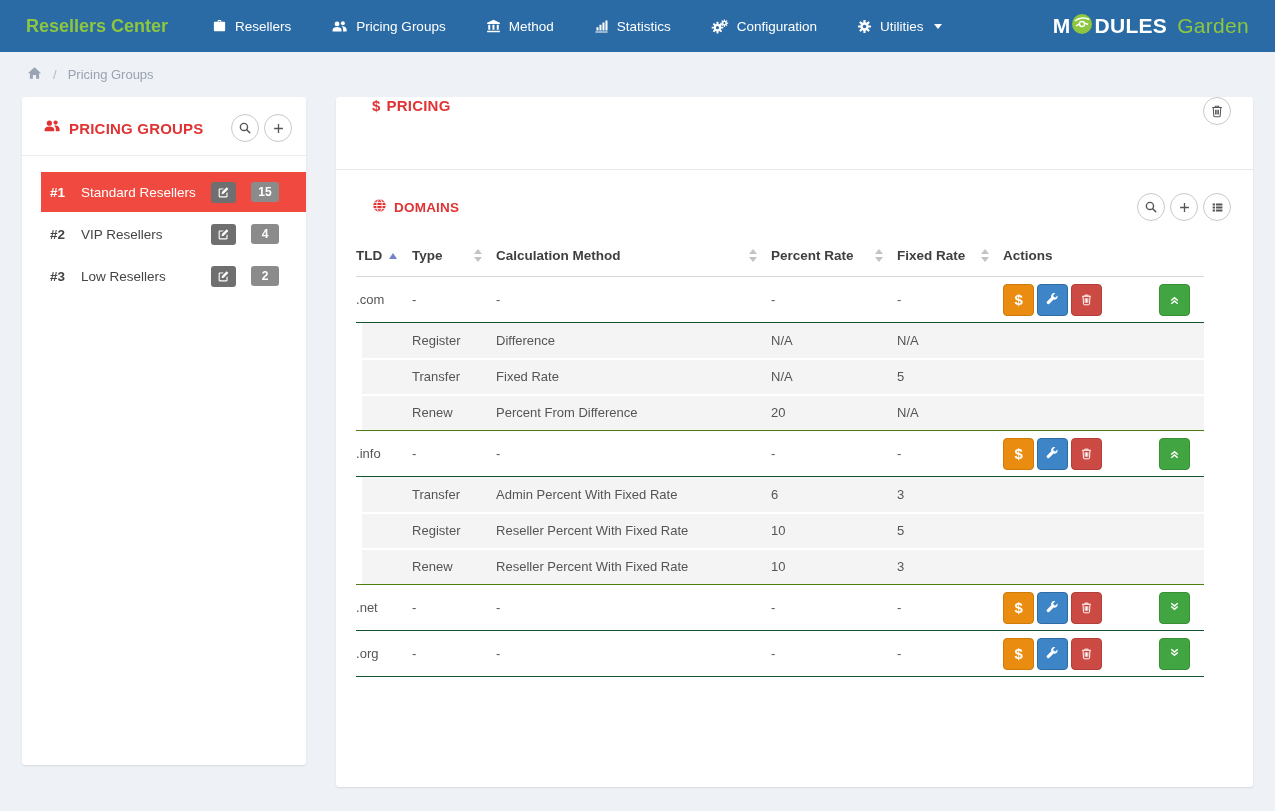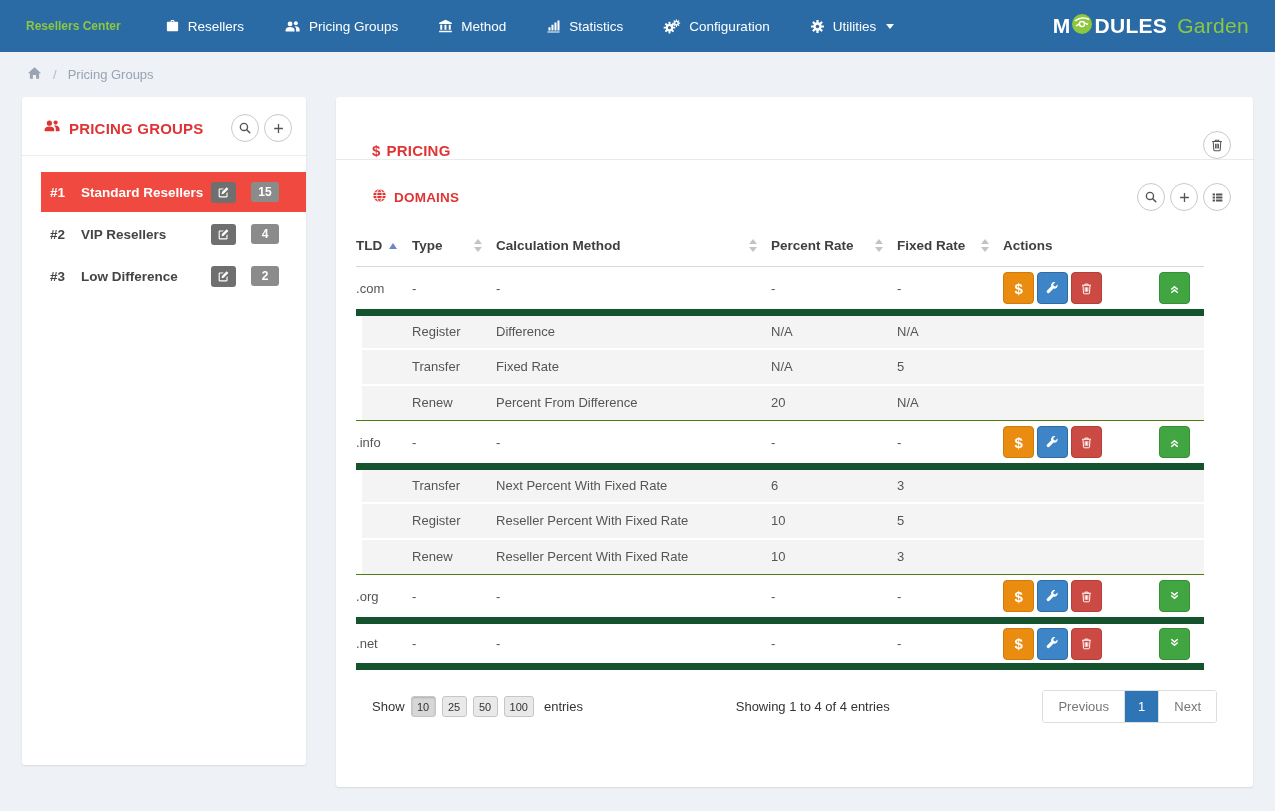--- a/index.html
+++ b/index.html
@@ -1,21 +1,21 @@
 <!DOCTYPE html>
 <html><head>
 <meta charset="utf-8">
 <style>
   * { margin:0; padding:0; box-sizing:border-box; }
   body { font-family:"Liberation Sans", sans-serif; background:#eef1f6; }
   .page { width:1275px; height:811px; background:#eef1f6; overflow:hidden; }
 
   
   .navbar { height:52px; background:#2a6ba5; display:flex; align-items:center; padding:0 26px; }
-  .brand { color:#8dc63f; font-size:12px; font-weight:bold; margin-right:44px; cursor:pointer; white-space:nowrap; }
+  .brand { color:#8dc63f; font-size:18px; font-weight:bold; margin-right:44px; cursor:pointer; white-space:nowrap; }
   .nav-items { display:flex; gap:40px; flex:1; align-items:flex-end; }
   .nav-item { color:#fff; font-size:13.5px; display:flex; align-items:center; gap:8px; cursor:pointer; white-space:nowrap; }
   .nav-item svg { display:block; }
   .caret-down { width:0; height:0; border-left:4px solid transparent; border-right:4px solid transparent; border-top:5px solid #fff; margin-left:2px; }
   .logo { color:#fff; font-size:21px; font-weight:bold; display:flex; align-items:center; letter-spacing:.3px; }
   .logo .garden { color:#8dc63f; font-weight:normal; margin-left:10px; }
   .logo .globe { margin:0 1px; }
 
   
   .breadcrumb { height:45px; display:flex; align-items:center; gap:11px; padding:0 27px; color:#99a3b1; font-size:13px; }
@@ -28,45 +28,45 @@
   
   .sidebar { width:285px; min-height:668px; }
   .sidebar-header { display:flex; align-items:center; padding:17px 14px 13px 21px; }
   .sidebar-title { color:#e03434; font-weight:bold; font-size:15px; margin-left:8px; flex:1; letter-spacing:.2px; }
   .circle-btn { width:28px; height:28px; border-radius:50%; border:1px solid #c9c9c9; background:#fff; display:flex; align-items:center; justify-content:center; color:#555; margin-left:5px; cursor:pointer; }
   .sidebar-divider { border-bottom:1px solid #ececec; }
   .group-list { padding-top:16px; }
   .group-item { height:40px; margin:0 0 2px 19px; display:flex; align-items:center; font-size:13.5px; color:#444; cursor:pointer; }
   .group-item.active { background:#f04a40; color:#fff; }
   .group-num { width:31px; margin-left:9px; font-weight:bold; }
-  .group-name { flex:1; font-weight:bold; }
+  .group-name { flex:1; font-weight:normal; }
   .edit-btn { width:25px; height:21px; background:#6f6f6f; border-radius:3px; color:#fff; display:flex; align-items:center; justify-content:center; margin-right:15px; cursor:pointer; flex:none; }
   .count-badge { width:28px; height:20px; background:#8b8b8b; border-radius:3px; color:#fff; font-size:12px; font-weight:bold; display:flex; align-items:center; justify-content:center; margin-right:27px; flex:none; }
 
   
   .main { width:920px; min-height:690px; }
-  .main-header { display:flex; align-items:flex-end; height:63px; padding:0 22px 0 36px; border-bottom:1px solid #eaeaea; position:relative; }
+  .main-header { display:flex; align-items:flex-start; height:73px; padding:0 22px 0 36px; border-bottom:1px solid #eaeaea; position:relative; }
   .main-title { color:#e03434; font-weight:bold; font-size:15px; flex:1; letter-spacing:.2px; }
   .main-title .dollar { margin-right:6px; }
   .tabs { display:flex; gap:36px; height:100%; align-items:center; margin-right:16px; }
   .tab { font-size:13.5px; color:#3d3d3d; height:100%; display:flex; align-items:center; position:relative; cursor:pointer; }
   .tab.active::after { content:""; position:absolute; left:-5px; right:-5px; bottom:5px; height:3px; background:#f0414d; }
   .section-row { display:flex; align-items:center; padding:23px 22px 10px 36px; }
   .section-title { color:#e03434; font-weight:bold; font-size:13.5px; display:flex; align-items:center; gap:7px; flex:1; letter-spacing:.2px; }
 
   
   table.pricing { width:848px; margin:8px 20px 0; border-collapse:collapse; font-size:13px; color:#555; table-layout:fixed; }
   col.c-tld{width:56px} col.c-type{width:84px} col.c-method{width:275px} col.c-percent{width:126px} col.c-fixed{width:106px} col.c-actions{width:201px}
   th { text-align:left; font-weight:bold; color:#3f3f3f; font-size:13.5px; padding:9px 0 13px; border-bottom:1px solid #d8d8d8; cursor:pointer; }
   th .th-inner { display:flex; align-items:center; }
   .sort-pair { display:inline-flex; flex-direction:column; gap:3px; margin-left:auto; margin-right:14px; }
   .sort-up { width:0;height:0;border-left:4px solid transparent;border-right:4px solid transparent;border-bottom:5px solid #c3c3c3; }
   .sort-down { width:0;height:0;border-left:4px solid transparent;border-right:4px solid transparent;border-top:5px solid #c3c3c3; }
   .sort-asc { width:0;height:0;border-left:4px solid transparent;border-right:4px solid transparent;border-bottom:6px solid #7184c8; margin-left:7px; }
-  td { padding:0; border-bottom:7px solid #14532d; vertical-align:middle; }
+  td { padding:0; border-bottom:1px solid #14532d; vertical-align:middle; }
   tr.main-row td { height:46px; }
   tr.sub-row td { height:36px; background:#f4f4f4; border-bottom:2px solid #fff; color:#555; }
   tr.sub-row td:first-child { background:linear-gradient(to right,#fff 6px,#f4f4f4 6px); }
   tr.sub-row.last td { border-bottom:1px solid #4d7c0f; }
   .actions { display:flex; align-items:center; }
   .action-btn { width:31px; height:32px; border-radius:4px; border:1px solid transparent; display:inline-flex; align-items:center; justify-content:center; color:#fff; margin-right:3px; cursor:pointer; font-weight:bold; font-size:14px; }
   .btn-orange { background:#ea8c10; border-color:#cf7a09; }
   .btn-blue   { background:#3d85c6; border-color:#2e6da4; }
   .btn-red    { background:#cb4a44; border-color:#b43e38; }
   .btn-green  { background:#41a541; border-color:#378f37; margin:0 14px 0 auto; }
@@ -245,21 +245,21 @@
     <span class="edit-btn">
               <svg width="13" height="13" viewBox="0 0 16 16" fill="currentColor">
                 <path d="M11.9 1.6 14 3.7 8.2 9.5l-2.6.5.5-2.6 5.8-5.8z"></path>
                 <path d="M13 7.6v5c0 .8-.6 1.4-1.4 1.4H3.4c-.8 0-1.4-.6-1.4-1.4V4.4C2 3.6 2.6 3 3.4 3h5L7 4.4H3.4v8.2h8.2V9L13 7.6z"></path>
               </svg>
             </span>
     <span class="count-badge">4</span>
           </div>
           <div class="group-item">
             <span class="group-num">#3</span>
-    <span class="group-name">Low Difference</span>
+    <span class="group-name">Low Resellers</span>
     <span class="edit-btn">
               <svg width="13" height="13" viewBox="0 0 16 16" fill="currentColor">
                 <path d="M11.9 1.6 14 3.7 8.2 9.5l-2.6.5.5-2.6 5.8-5.8z"></path>
                 <path d="M13 7.6v5c0 .8-.6 1.4-1.4 1.4H3.4c-.8 0-1.4-.6-1.4-1.4V4.4C2 3.6 2.6 3 3.4 3h5L7 4.4H3.4v8.2h8.2V9L13 7.6z"></path>
               </svg>
             </span>
     <span class="count-badge">2</span>
           </div>
         </div>
     </aside>
@@ -451,21 +451,21 @@
                     <svg width="13" height="13" viewBox="0 0 16 16" fill="currentColor">
                       <path d="M3.4 8.6 8 4.5l4.6 4.1-1.2 1.3L8 7l-3.4 2.9zM3.4 12.6 8 8.5l4.6 4.1-1.2 1.3L8 11l-3.4 2.9z"></path>
                     </svg>
                   </span>
     </div>
               </td>
             </tr>
             <tr class="sub-row">
               <td></td>
       <td>Transfer</td>
-      <td>Next Percent With Fixed Rate</td>
+      <td>Admin Percent With Fixed Rate</td>
       <td>6</td>
       <td>3</td>
       <td></td>
             </tr>
             <tr class="sub-row">
               <td></td>
       <td>Register</td>
       <td>Reseller Percent With Fixed Rate</td>
       <td>10</td>
       <td>5</td>
@@ -473,21 +473,21 @@
             </tr>
             <tr class="sub-row last">
               <td></td>
       <td>Renew</td>
       <td>Reseller Percent With Fixed Rate</td>
       <td>10</td>
       <td>3</td>
       <td></td>
             </tr>
             <tr class="main-row">
-              <td>.org</td>
+              <td>.net</td>
     <td>-</td>
     <td>-</td>
     <td>-</td>
     <td>-</td>
     <td>
                 <div class="actions">
       <span class="action-btn btn-orange">
                     <span style="font-size:15px;font-weight:bold;line-height:1;">$</span>
                   </span>
       <span class="action-btn btn-blue">
@@ -505,21 +505,21 @@
                   </span>
       <span class="action-btn btn-green">
                     <svg width="13" height="13" viewBox="0 0 16 16" fill="currentColor">
                       <path d="M12.6 7.4 8 11.5 3.4 7.4l1.2-1.3L8 9l3.4-2.9zM12.6 3.4 8 7.5 3.4 3.4l1.2-1.3L8 5l3.4-2.9z"></path>
                     </svg>
                   </span>
     </div>
               </td>
             </tr>
             <tr class="main-row">
-              <td>.net</td>
+              <td>.org</td>
     <td>-</td>
     <td>-</td>
     <td>-</td>
     <td>-</td>
     <td>
                 <div class="actions">
       <span class="action-btn btn-orange">
                     <span style="font-size:15px;font-weight:bold;line-height:1;">$</span>
                   </span>
       <span class="action-btn btn-blue">
@@ -539,34 +539,16 @@
                     <svg width="13" height="13" viewBox="0 0 16 16" fill="currentColor">
                       <path d="M12.6 7.4 8 11.5 3.4 7.4l1.2-1.3L8 9l3.4-2.9zM12.6 3.4 8 7.5 3.4 3.4l1.2-1.3L8 5l3.4-2.9z"></path>
                     </svg>
                   </span>
     </div>
               </td>
             </tr>
           </tbody>
       </table>
 
-      <div class="table-footer">
-        <div class="show-group">
-          <span>Show</span>
-          <span id="size-buttons" style="display:inline-flex;gap:6px;">
-              <span class="size-btn active">10</span>
-              <span class="size-btn">25</span>
-              <span class="size-btn">50</span>
-              <span class="size-btn">100</span>
-            </span>
-          <span class="entries-label">entries</span>
-        </div>
-        <div class="summary">Showing 1 to 4 of 4 entries</div>
-        <div class="pagination">
-          <span class="page-btn">Previous</span>
-          <span class="page-btn active">1</span>
-          <span class="page-btn">Next</span>
-        </div>
-      </div>
     </main>
 
   </div>
 </div>
 
 </body></html>

